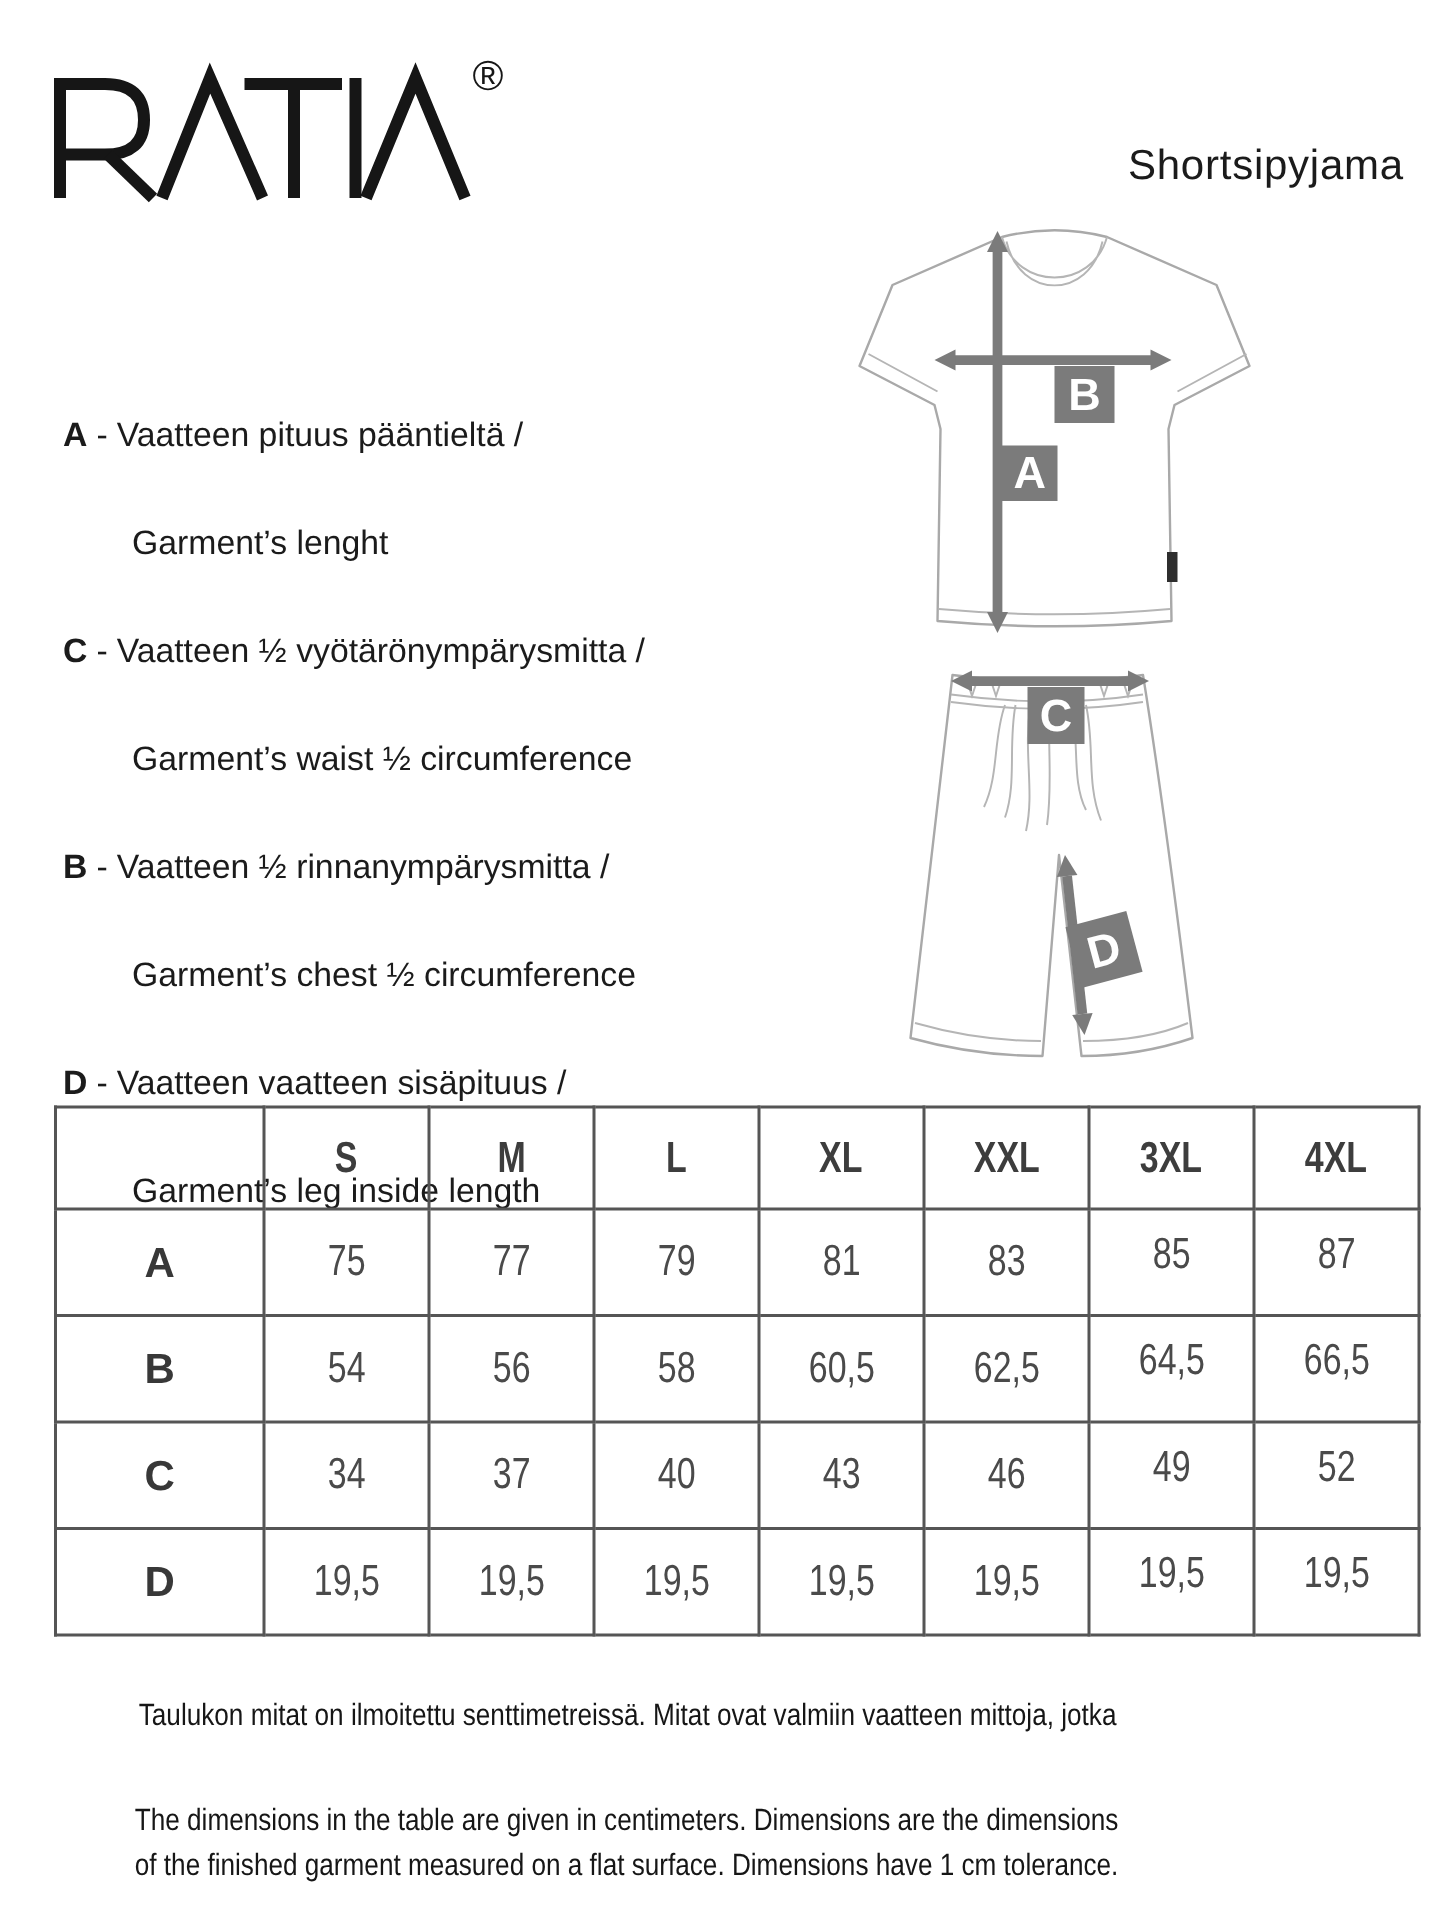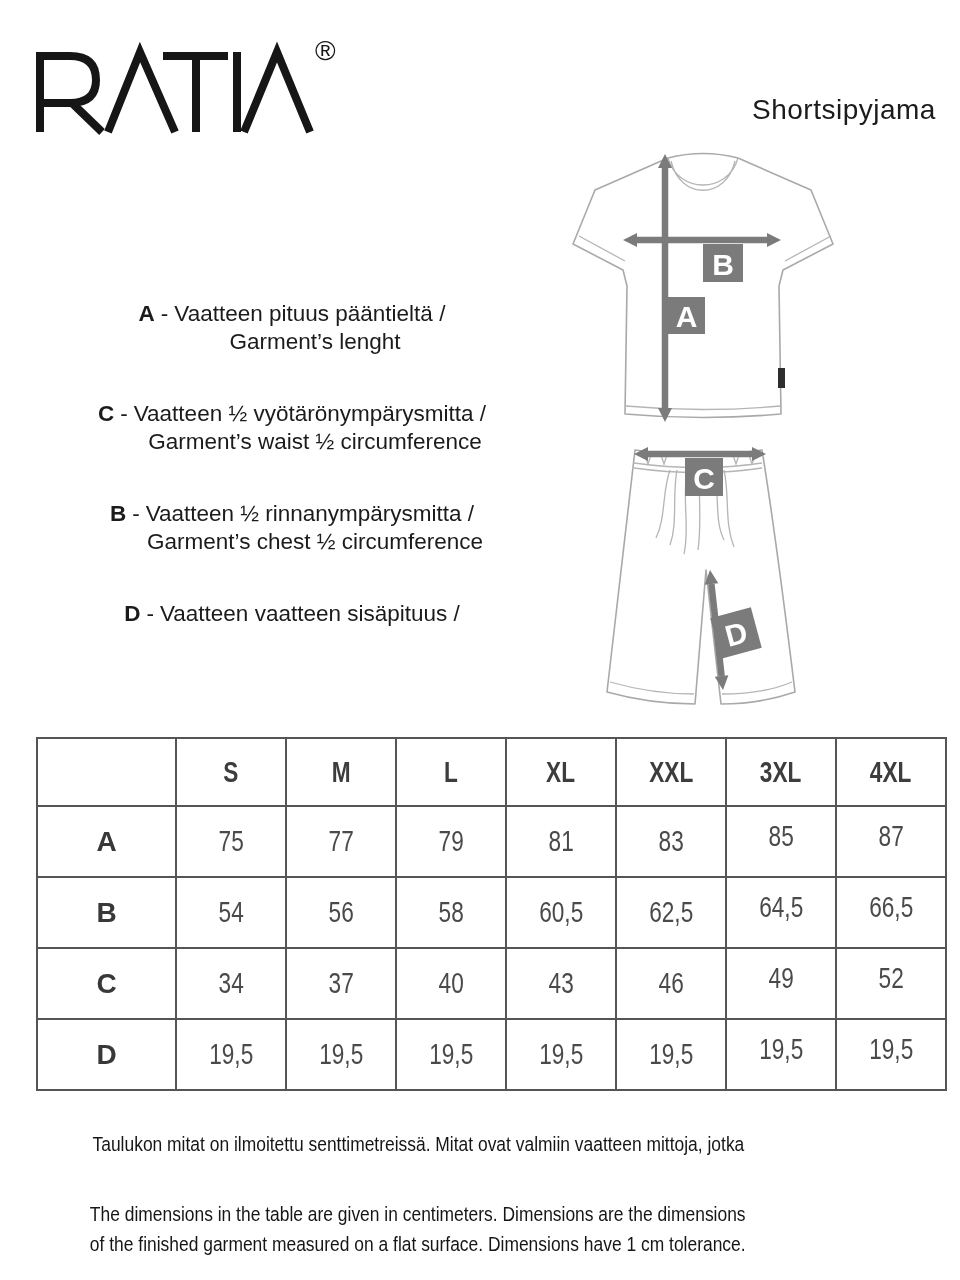--- a/index.html
+++ b/index.html
@@ -7,25 +7,25 @@
     position:relative; width:960px; height:1280px; background:#ffffff;
     font-family:"Liberation Sans", sans-serif; color:#1b1b1b; overflow:hidden;
   }
   
   .logo { position:absolute; left:34px; top:30px; }
   .logo path { stroke:#161616; stroke-width:8; fill:none; stroke-linejoin:miter; stroke-linecap:butt; }
   .logo .rmark { font:28px "Liberation Sans", sans-serif; fill:#161616; }
   
   .title { position:absolute; left:716px; top:94px; font-size:28px; letter-spacing:0.5px;margin-left:36px; }
   
-  .legend { position:absolute; left:42px; top:300px; width:500px;text-align:center; }
+  .legend { position:absolute; left:42px; top:276px; width:500px; }
   .legend-item { margin-bottom:44px; font-size:22.5px; line-height:28px; }
   .legend-key { font-weight:bold; }
   .legend-sep { margin:0 6px; }
-  .legend-en { padding-left:46px; }
+  .legend-en { padding-left:46px;margin-top:44px; }
   
   .shirt-svg  { position:absolute; left:565px; top:144px; }
   .shorts-svg { position:absolute; left:592px; top:442px; }
   .garment { fill:#ffffff; stroke:#a9a9a9; stroke-width:1.6; stroke-linejoin:round; }
   .detail  { fill:none; stroke:#b5b5b5; stroke-width:1.3; }
   .arrow-line { stroke:#7b7b7b; stroke-width:6.5; }
   .arrow-head { fill:#7b7b7b; }
   .label-box  { fill:#7b7b7b; }
   .box-letter { font:bold 30px "Liberation Sans", sans-serif; fill:#ffffff; }
   
@@ -76,20 +76,21 @@
     <div class="legend-item">
       <span class="legend-key">C</span><span class="legend-sep">-</span><span>Vaatteen ½ vyötärönympärysmitta /</span>
       <div class="legend-en">Garment’s waist ½ circumference</div>
     </div>
     <div class="legend-item">
       <span class="legend-key">B</span><span class="legend-sep">-</span><span>Vaatteen ½ rinnanympärysmitta /</span>
       <div class="legend-en">Garment’s chest ½ circumference</div>
     </div>
     <div class="legend-item">
       <span class="legend-key">D</span><span class="legend-sep">-</span><span>Vaatteen vaatteen sisäpituus /</span>
+      <div class="legend-en">Garment’s leg inside length</div>
     </div>
   </div>
 
   <svg class="shirt-svg" width="280" height="300" viewBox="0 0 280 300">
     <path class="garment" d="M103,14 L30,46 L8,100 L58,126 L62,142 L60,270 Q138,277 216,270 L214,142 L218,126 L268,100 L246,46 L173,14 Q138,5 103,14 Z"></path>
     <path class="detail" d="M103,14 C113,50 163,50 173,14 M106,17 C115,56 161,56 170,17"></path>
     <path class="detail" d="M61,262 Q138,269 215,262"></path>
     <path class="detail" d="M14,92 L60,117 M266,92 L220,117"></path>
     <rect x="213" y="224" width="7" height="20" fill="#2e2e2e"></rect>
     <line class="arrow-line" x1="100" y1="22" x2="100" y2="266"></line>

